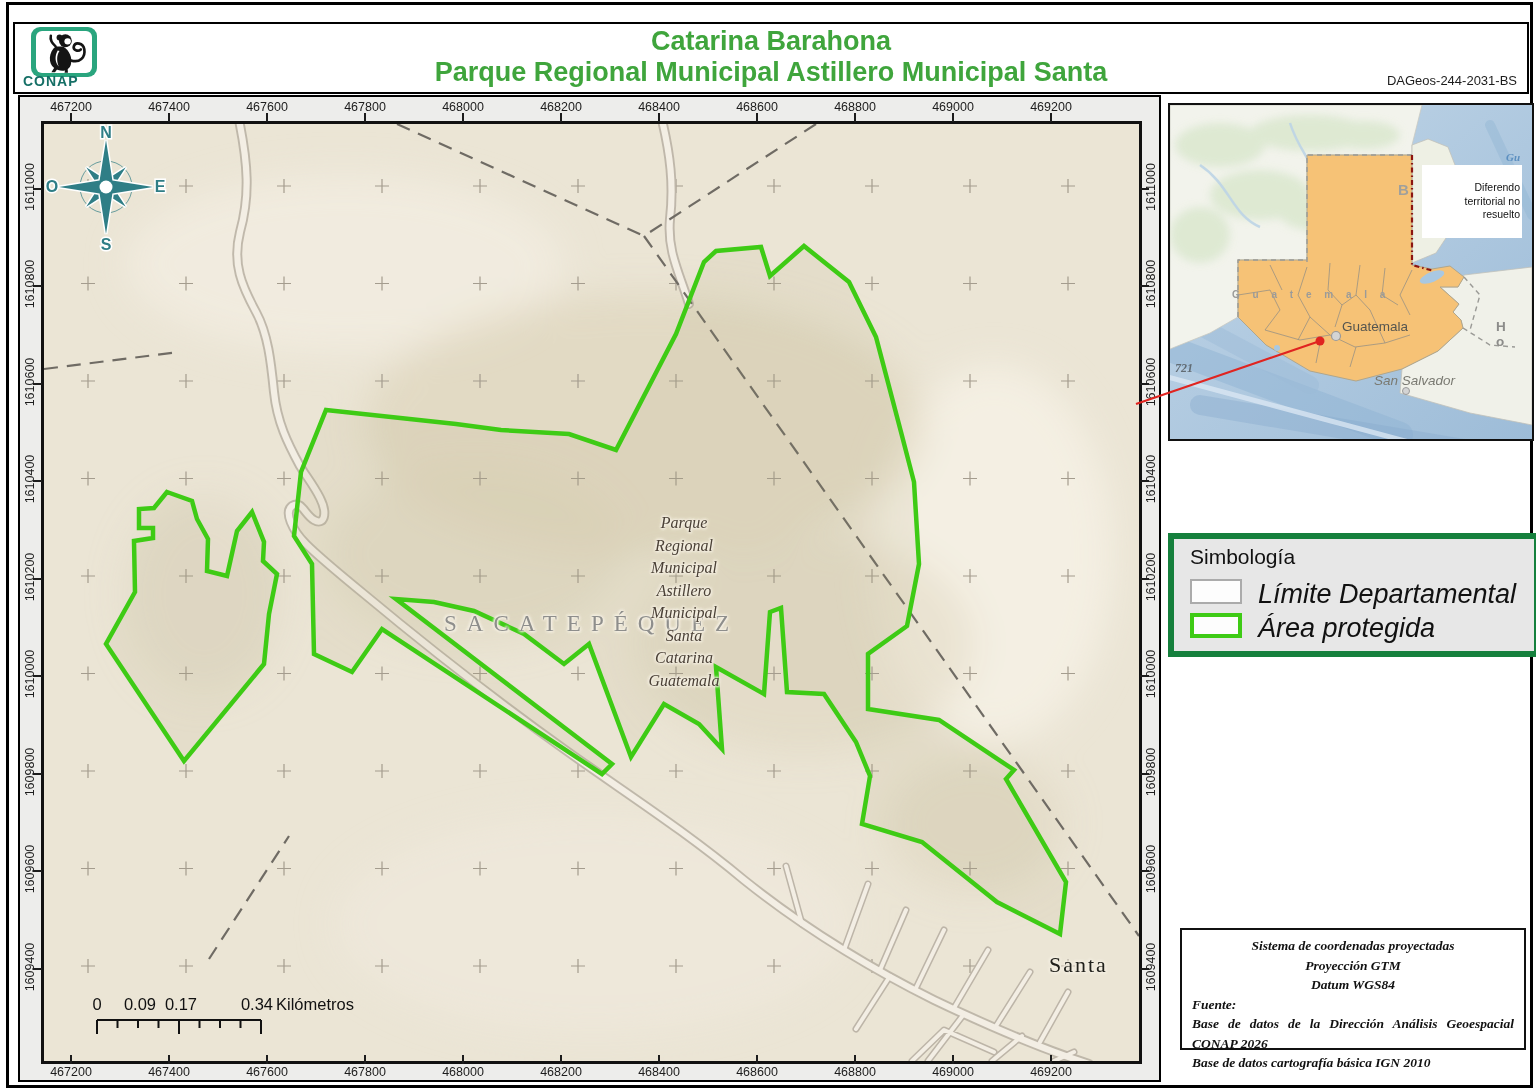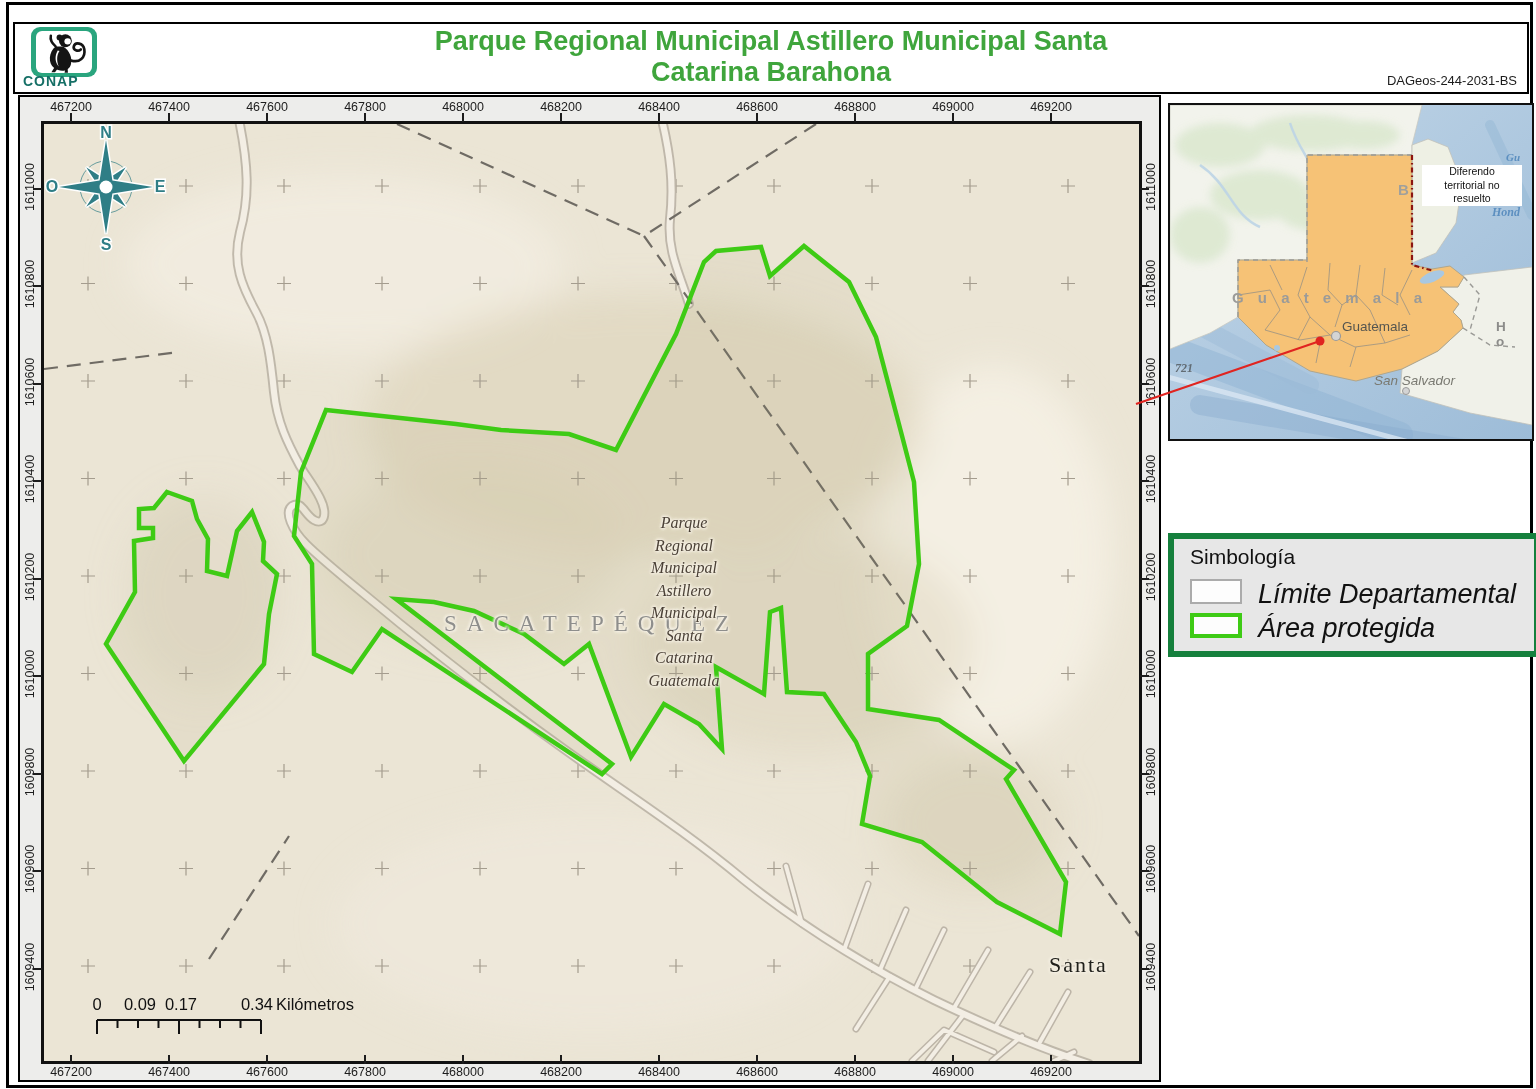--- a/index.html
+++ b/index.html
@@ -24,29 +24,29 @@
   .halo{text-shadow:0 0 3px #f3eee2,0 0 3px #f3eee2,0 0 4px #f3eee2,1px 1px 2px #f3eee2,-1px -1px 2px #f3eee2;margin-top:32px;}
   #dept-label{position:absolute;left:400px;top:455px;width:320px;font-family:"Liberation Serif",serif;
     font-size:23px;letter-spacing:10px;color:#8e8e8c;text-align:left;}
   #park-label{position:absolute;left:560px;top:356px;width:160px;text-align:center;
     font:italic 16px/22.5px "Liberation Serif",serif;color:#4a4036;}
   #town-label{position:absolute;left:1005px;top:796px;font-family:"Liberation Serif",serif;
     font-size:22px;letter-spacing:2px;color:#20201b;}
   
   #inset{position:absolute;left:1168px;top:103px;width:362px;height:334px;border:2px solid #111;background:#b4cde2;overflow:hidden;}
   .inset-lbl{position:absolute;}
-  #inset-country{left:62px;top:184px;font-size:15px;font-weight:bold;letter-spacing:5px;color:#9b9b99;}
+  #inset-country{left:62px;top:184px;font-size:10px;font-weight:bold;letter-spacing:5px;color:#9b9b99;}
   #inset-city{left:172px;top:214px;font-size:13.5px;color:#55554f;}
   #inset-sansalvador{left:204px;top:268px;font-size:13.5px;color:#7a7a72;font-style:italic;}
   #inset-721{left:5px;top:256px;font:italic bold 12px "Liberation Serif",serif;color:#626c74;}
   #inset-ho{left:326px;top:214px;font-size:13.5px;font-weight:bold;letter-spacing:5px;color:#8c8c8a;}
   #inset-gu{left:336px;top:46px;font:italic bold 11px "Liberation Serif",serif;color:#5c8fc0;}
   #inset-hond{left:322px;top:100px;font:italic bold 12px "Liberation Serif",serif;color:#5c8fc0;}
-  #inset-note{left:252px;top:60px;width:96px;background:#fff;padding:0 2px;font-size:10.5px;line-height:1.3;
-    color:#111;text-align:center;white-space:pre-line;}
+  #inset-note{left:252px;top:60px;width:96px;background:#fff;padding:16px 2px;font-size:10.5px;line-height:1.3;
+    color:#111;text-align:right;white-space:pre-line;}
   #legend{position:absolute;left:1168px;top:533px;width:360px;height:112px;border:6px solid #15803d;background:#e7e7e7;}
   #legend-title{position:absolute;left:16px;top:6px;font-size:21px;color:#111;}
   .legend-row{position:absolute;left:16px;height:28px;}
   .swatch{position:absolute;left:0;top:0;width:52px;height:25px;background:#fdfdfd;box-sizing:border-box;}
   .swatch.gray{border:2px solid #ababab;}
   .swatch.green{border:4px solid #3ecb15;}
   .legend-label{position:absolute;left:68px;top:0px;font-size:27px;color:#111;white-space:nowrap;font-style:italic;}
   #credits{position:absolute;left:1180px;top:928px;width:346px;height:122px;border:2px solid #111;background:#fff;
     font:italic bold 13.5px/1.45 "Liberation Serif",serif;color:#111;padding:6px 10px;box-sizing:border-box;}
   .credit-center{text-align:center;}
@@ -72,22 +72,22 @@
           </g>
           <circle cx="22.6" cy="7.4" r="2.3" fill="#fff"></circle>
           <path d="M15.5,14 C13.2,18 13.6,22.5 16.2,25.3 C14.6,21 14.8,17 16.8,14.2 Z" fill="#fff"></path>
           <path d="M25,21 C31,23 35.5,19 34.5,13 C33.7,8.5 28,7.5 27,11 C26.3,13.7 30,15 32,13.2" fill="none" stroke="#141414" stroke-width="1.9" stroke-linecap="round"></path>
           <path d="M14,11 C11.5,8.8 10,6 10.6,3.4" fill="none" stroke="#141414" stroke-width="1.8" stroke-linecap="round"></path>
         </svg>
       </div>
     </div>
     <div id="conap-word">CONAP</div>
     <div id="map-title">
+      <div>Catarina Barahona</div>
       <div>Parque Regional Municipal Astillero Municipal  Santa</div>
-      <div>Catarina Barahona</div>
     </div>
     <div id="doc-code">DAGeos-244-2031-BS</div>
   </div>
 
   <div id="map-band">
     <div id="map-frame">
       <svg width="1095" height="937" viewBox="0 0 1095 937">
         <defs>
           <filter id="blur18" x="-60%" y="-60%" width="220%" height="220%">
               <feGaussianBlur stdDeviation="18"></feGaussianBlur>
@@ -327,18 +327,26 @@
     <div class="legend-row" style="top:40px;">
       <div class="swatch gray"></div>
       <div class="legend-label">Límite Departamental</div>
     </div>
     <div class="legend-row" style="top:74px;">
       <div class="swatch green"></div>
       <div class="legend-label">Área protegida</div>
     </div>
   </div>
 
+  <div id="credits">
+    <div class="credit-center">Sistema de coordenadas proyectadas</div>
+    <div class="credit-center">Proyección GTM</div>
+    <div class="credit-center">Datum WGS84</div>
+    <div>Fuente:</div>
+    <div class="credit-just">Base de datos de la Dirección Análisis Geoespacial CONAP 2026</div>
+    <div>Base de datos cartografía básica IGN 2010</div>
+  </div>
 
   <svg id="overlay">
     <line x1="1320" y1="341" x2="1136" y2="404" stroke="#e02420" stroke-width="2.2"></line>
     <circle cx="1320" cy="341" r="4.5" fill="#e02420"></circle>
   </svg>
 </div>
 
 </body></html>

